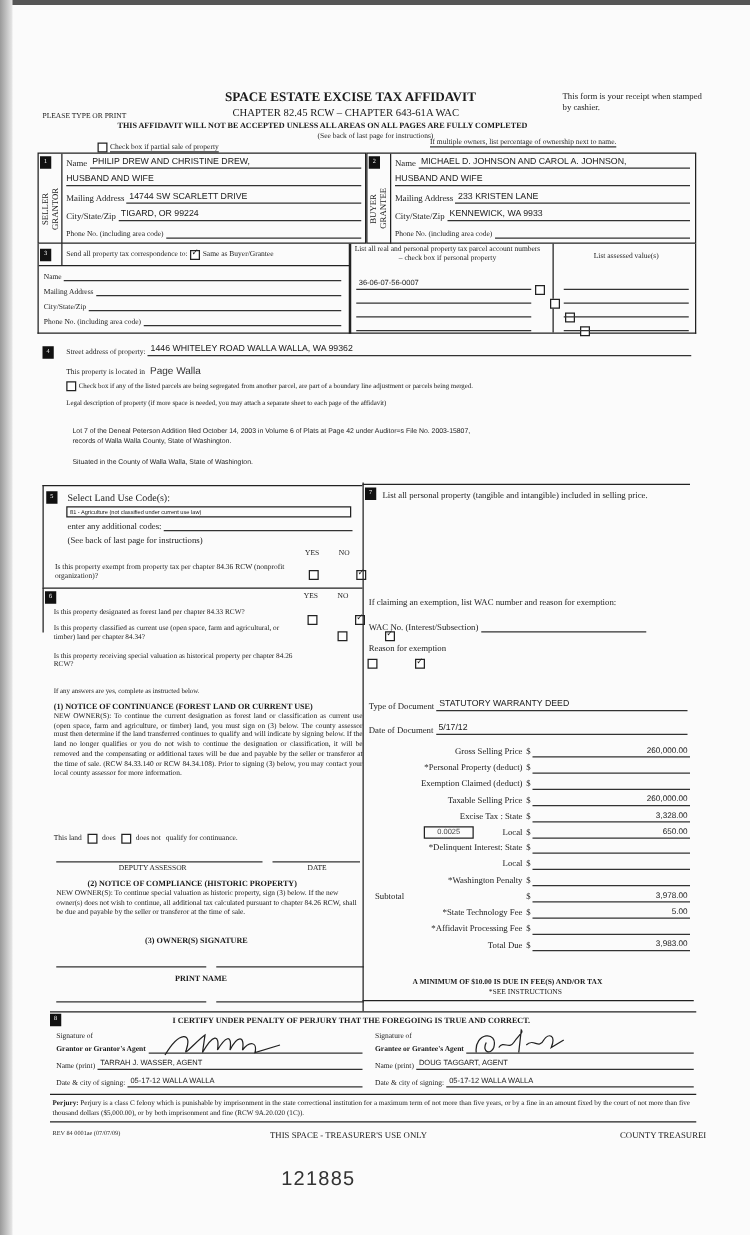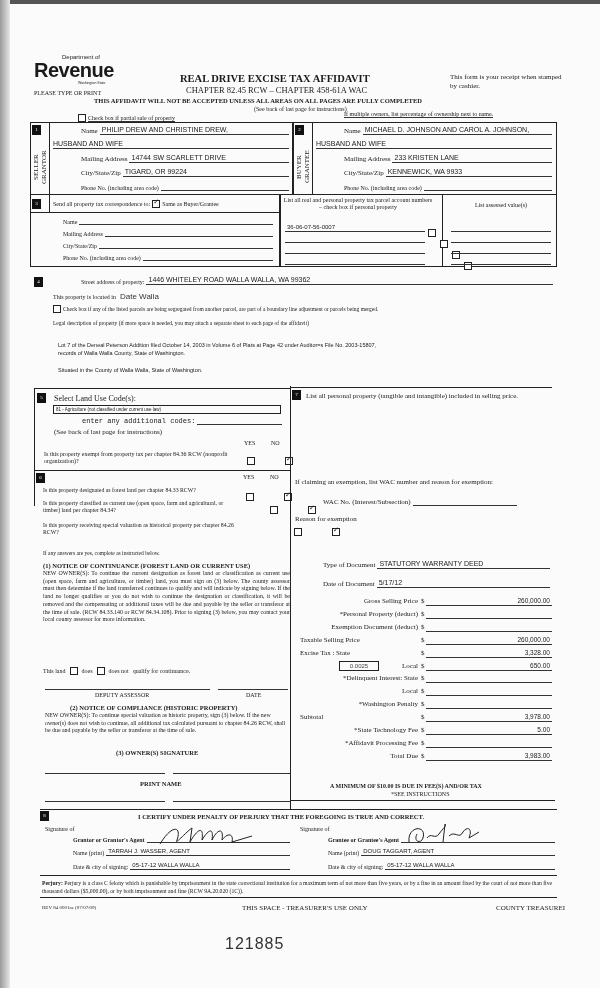--- a/index.html
+++ b/index.html
@@ -14,41 +14,36 @@
   .ul { border-bottom: 1px solid #333; }
   .box { border: 1px solid #222; }
   .num { position: absolute; width: 9px; height: 10px; background: #111; color: #fff; font-size: 5px; text-align: center; line-height: 10px; }
   .cb { display: inline-block; width: 8px; height: 8px; border: 1px solid #222; background: #fff; vertical-align: middle; position: relative; }
   .cb.checked::after { content: "✓"; position: absolute; left: 0px; top: -3px; font-size: 7px; color: #222; }
   .t6 { font-size: 6px; }
   .t7 { font-size: 7px; }
   .t8 { font-size: 8px; }
   .b { font-weight: bold; }
   .row { position: absolute; display: flex; align-items: flex-end; }
-  .lbl { white-space: nowrap; margin-left: 28px; }
+  .lbl { white-space: nowrap; }
   .line { flex: 1; border-bottom: 1px solid #333; margin-left: 2px; height: 9px; position: relative; }
   .line .v { position: absolute; bottom: 1px; left: 2px; white-space: nowrap; }
   .vert { writing-mode: vertical-rl; transform: rotate(180deg); font-size: 7px; text-align: center; line-height: 8px; }
   .logo-e { font-family: "Liberation Sans", sans-serif; font-size: 20px; font-weight: bold; }
 </style>
 </head>
 <body>
 
 <div class="page">
   <div class="scan-top"></div>
   <div class="scan-edge"></div>
 
-  <div class="abs" style="left:34px;top:54px;width:80px;height:32px;">
-    <div class="abs sans" style="left:28px;top:0;font-size:6px;">Department of</div>
-    <div class="abs logo-e" style="left:0;top:5px;letter-spacing:-0.5px;">Revenue</div>
-    <div class="abs sans" style="left:44px;top:27px;font-size:3.5px;">Washington State</div>
-  </div>
   <div class="abs t6" style="left:34px;top:90px;">PLEASE TYPE OR PRINT</div>
-  <div class="abs b" style="left:180px;top:73px;font-size:10.5px;">REAL DRIVE EXCISE TAX AFFIDAVIT</div>
-  <div class="abs" style="left:186px;top:85px;font-size:8.5px;">CHAPTER 82.45 RCW – CHAPTER 458-61A WAC</div>
+  <div class="abs b" style="left:180px;top:73px;font-size:10.5px;">SPACE ESTATE EXCISE TAX AFFIDAVIT</div>
+  <div class="abs" style="left:186px;top:85px;font-size:8.5px;">CHAPTER 82.45 RCW – CHAPTER 643-61A WAC</div>
   <div class="abs b" style="left:94px;top:97px;font-size:6.5px;">THIS AFFIDAVIT WILL NOT BE ACCEPTED UNLESS ALL AREAS ON ALL PAGES ARE FULLY COMPLETED</div>
   <div class="abs t6" style="left:254px;top:106px;">(See back of last page for instructions)</div>
   <div class="abs t7" style="left:450px;top:73px;width:120px;line-height:8.5px;">This form is your receipt when stamped by cashier.</div>
   <div class="abs t6" style="left:78px;top:114px;display:flex;align-items:center;gap:2px;">
     <span class="cb"></span>
     <span class="ul">Check box if partial sale of property</span>
   </div>
   <div class="abs t6 ul" style="left:344px;top:111px;">If multiple owners, list percentage of ownership next to name.</div>
 
   <div class="abs box" style="left:30px;top:122px;width:263px;height:73px;">
@@ -181,36 +176,36 @@
 
   <div class="num" style="left:34px;top:277px;">4</div>
   <div class="row t6" style="left:53px;top:276px;width:500px;">
     <span class="lbl">Street address of property:</span>
     <span class="line" style="flex:1;">
         <span class="v fill">1446 WHITELEY ROAD WALLA WALLA, WA 99362</span>
       </span>
   </div>
   <div class="abs t6" style="left:53px;top:292px;display:flex;align-items:baseline;gap:4px;">
     <span>This property is located in</span>
-    <span class="sans" style="font-size:8px;color:#333;">Date Walla</span>
+    <span class="sans" style="font-size:8px;color:#333;">Page Walla</span>
   </div>
   <div class="abs" style="left:53px;top:305px;display:flex;align-items:center;gap:2px;font-size:5.5px;white-space:nowrap;">
     <span class="cb"></span>
     <span>Check box if any of the listed parcels are being segregated from another parcel, are part of a boundary line adjustment or parcels being merged.</span>
   </div>
   <div class="abs" style="left:53px;top:320px;font-size:5.5px;white-space:nowrap;">Legal description of property (if more space is needed, you may attach a separate sheet to each page of the affidavit)</div>
   <div class="abs sans" style="left:58px;top:342px;font-size:5.5px;white-space:nowrap;">Lot 7 of the Deneal Peterson Addition filed October 14, 2003 in Volume 6 of Plats at Page 42 under Auditor=s File No. 2003-15807,</div>
   <div class="abs sans" style="left:58px;top:350px;font-size:5.5px;white-space:nowrap;">records of Walla Walla County, State of Washington.</div>
   <div class="abs sans" style="left:58px;top:367px;font-size:5.5px;white-space:nowrap;">Situated in the County of Walla Walla, State of Washington.</div>
 
   <div class="abs box" style="left:34px;top:388px;width:256px;height:82px;border-right:none;border-bottom:none;">
     <div class="num" style="left:2px;top:4px;">5</div>
     <div class="abs t8" style="left:19px;top:5px;font-family:Liberation Serif, serif;">Select Land Use Code(s):</div>
     <div class="abs box sans" style="left:18px;top:16px;width:228px;height:9px;font-size:4.5px;line-height:8px;padding-left:2px;">81 - Agriculture (not classified under current use law)</div>
-    <div class="row t7" style="left:19px;top:27px;width:228px;font-family:Liberation Mono, monospace;">
+    <div class="row t7" style="left:19px;top:27px;width:228px;">
       <span class="lbl">enter any additional codes:</span>
       <span class="line"></span>
     </div>
     <div class="abs t7" style="left:19px;top:39px;">(See back of last page for instructions)</div>
     <div class="abs t6" style="left:209px;top:51px;">YES</div>
     <div class="abs t6" style="left:236px;top:51px;">NO</div>
     <div class="abs t6" style="left:9px;top:62px;width:190px;line-height:7px;">Is this property exempt from property tax per chapter 84.36 RCW (nonprofit organization)?</div>
     <span class="cb abs" style="left:212px;top:62px;"></span>
     <span class="cb checked abs" style="left:238px;top:62px;"></span>
   </div>
@@ -278,31 +273,31 @@
       <div class="abs t7" style="left:300px;top:597px;width:118px;text-align:right;white-space:nowrap;">Gross Selling Price</div>
        <div class="abs t7" style="left:421px;top:597px;">$</div>
        <div class="abs" style="left:426px;top:597px;width:126px;height:9px;border-bottom:1px solid #333;">
          <span class="abs fill" style="right:2px;bottom:1px;font-size:6.5px;">260,000.00</span>
        </div>
       <div class="abs t7" style="left:300px;top:610px;width:118px;text-align:right;white-space:nowrap;">*Personal Property (deduct)</div>
        <div class="abs t7" style="left:421px;top:610px;">$</div>
        <div class="abs" style="left:426px;top:610px;width:126px;height:9px;border-bottom:1px solid #333;">
          <span class="abs fill" style="right:2px;bottom:1px;font-size:6.5px;"></span>
        </div>
-      <div class="abs t7" style="left:300px;top:623px;width:118px;text-align:right;white-space:nowrap;">Exemption Document (deduct)</div>
+      <div class="abs t7" style="left:300px;top:623px;width:118px;text-align:right;white-space:nowrap;">Exemption Claimed (deduct)</div>
        <div class="abs t7" style="left:421px;top:623px;">$</div>
        <div class="abs" style="left:426px;top:623px;width:126px;height:9px;border-bottom:1px solid #333;">
          <span class="abs fill" style="right:2px;bottom:1px;font-size:6.5px;"></span>
        </div>
-      <div class="abs t7" style="left:300px;top:636px;width:118px;text-align:left;white-space:nowrap;">Taxable Selling Price</div>
+      <div class="abs t7" style="left:300px;top:636px;width:118px;text-align:right;white-space:nowrap;">Taxable Selling Price</div>
        <div class="abs t7" style="left:421px;top:636px;">$</div>
        <div class="abs" style="left:426px;top:636px;width:126px;height:9px;border-bottom:1px solid #333;">
          <span class="abs fill" style="right:2px;bottom:1px;font-size:6.5px;">260,000.00</span>
        </div>
-      <div class="abs t7" style="left:300px;top:649px;width:118px;text-align:left;white-space:nowrap;">Excise Tax : State</div>
+      <div class="abs t7" style="left:300px;top:649px;width:118px;text-align:right;white-space:nowrap;">Excise Tax : State</div>
        <div class="abs t7" style="left:421px;top:649px;">$</div>
        <div class="abs" style="left:426px;top:649px;width:126px;height:9px;border-bottom:1px solid #333;">
          <span class="abs fill" style="right:2px;bottom:1px;font-size:6.5px;">3,328.00</span>
        </div>
       <div class="abs box sans" style="left:339px;top:661px;width:40px;height:10px;font-size:6px;line-height:9px;text-align:center;color:#444;">0.0025</div>
       <div class="abs t7" style="left:300px;top:662px;width:118px;text-align:right;white-space:nowrap;">Local</div>
        <div class="abs t7" style="left:421px;top:662px;">$</div>
        <div class="abs" style="left:426px;top:662px;width:126px;height:9px;border-bottom:1px solid #333;">
          <span class="abs fill" style="right:2px;bottom:1px;font-size:6.5px;">650.00</span>
        </div>
@@ -394,16 +389,16 @@
       </span>
   </div>
 
   <div class="abs" style="left:40px;top:875px;width:517px;height:1px;background:#222;"></div>
   <div class="abs" style="left:42px;top:879px;width:515px;font-size:5.7px;line-height:8px;">
     <span class="b">Perjury:</span>
     <span>Perjury is a class C felony which is punishable by imprisonment in the state correctional institution for a maximum term of not more than five years, or by a fine in an amount fixed by the court of not more than five thousand dollars ($5,000.00), or by both imprisonment and fine (RCW 9A.20.020 (1C)).</span>
   </div>
   <div class="abs" style="left:40px;top:897px;width:517px;height:1px;background:#222;"></div>
   <div class="abs" style="left:42px;top:905px;font-size:5px;">REV 84 0001ae (07/07/09)</div>
-  <div class="abs" style="left:242px;top:904px;font-size:7px;">THIS SPACE - TREASURER'S USE ONLY</div>
+  <div class="abs" style="left:216px;top:904px;font-size:7px;">THIS SPACE - TREASURER'S USE ONLY</div>
   <div class="abs" style="left:496px;top:904px;font-size:7px;white-space:nowrap;">COUNTY TREASUREI</div>
   <div class="abs sans" style="left:225px;top:935px;font-size:16px;font-weight:normal;color:#333;letter-spacing:1px;">121885</div>
 </div>
 
 </body></html>

